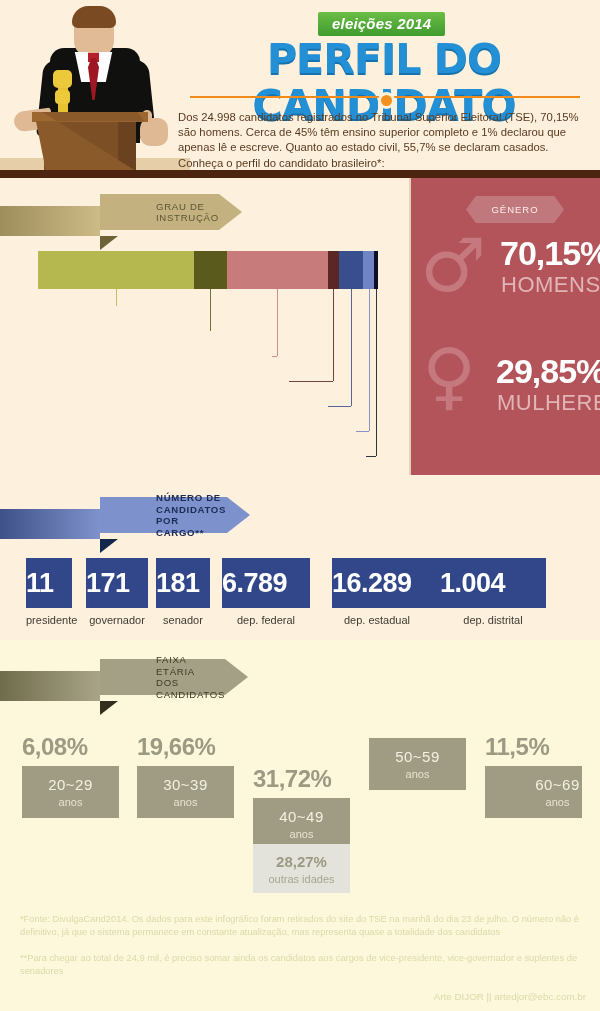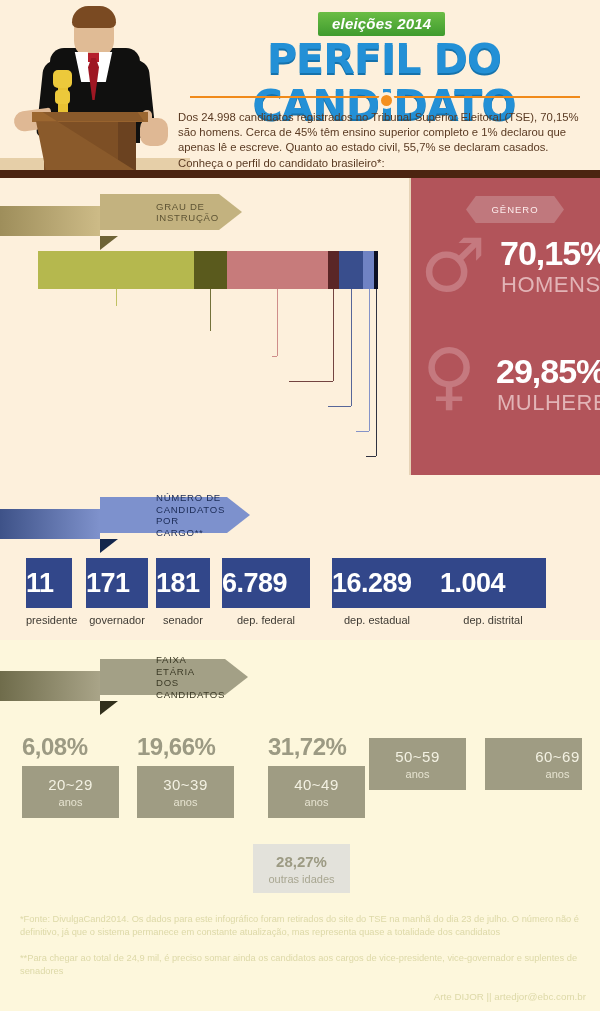--- a/index.html
+++ b/index.html
@@ -78,21 +78,21 @@
   .ribbon-edu{left:0;top:190px;width:210px;}
   .ribbon-edu .rb-tail{background:linear-gradient(90deg,#9e8e5b,#cdbb87);}
   .ribbon-edu .rb-fold{left:100px;top:46px;background:#6e6336;clip-path:polygon(0 0,100% 0,0 100%);}
   .ribbon-edu .rb-main{left:100px;top:4px;}
   .ribbon-edu .rb-body{background:#c3b27f;color:#5e5434;}
   .ribbon-edu .rb-arrow{border-left:23px solid #c3b27f;}
 
   .ribbon-num{left:0;top:493px;width:250px;}
   .ribbon-num .rb-tail{background:linear-gradient(90deg,#3e5288,#7f92cc);}
   .ribbon-num .rb-fold{left:100px;top:46px;background:#13264c;clip-path:polygon(0 0,100% 0,0 100%);}
-  .ribbon-num .rb-main{left:100px;top:4px;}
+  .ribbon-num .rb-main{left:100px;top:4px;font-weight:bold;}
   .ribbon-num .rb-body{background:#7d91cd;color:#1b2b55;}
   .ribbon-num .rb-arrow{border-left:23px solid #7d91cd;}
 
   .ribbon-age{left:0;top:655px;width:200px;}
   .ribbon-age .rb-tail{background:linear-gradient(90deg,#6f6c4b,#a9a488);}
   .ribbon-age .rb-fold{left:100px;top:46px;background:#32301c;clip-path:polygon(0 0,100% 0,0 100%);}
   .ribbon-age .rb-main{left:100px;top:4px;}
   .ribbon-age .rb-body{background:#a3a086;color:#3c3a26;}
   .ribbon-age .rb-arrow{border-left:23px solid #a3a086;}
 
@@ -302,34 +302,35 @@
           <div class="anos">anos</div>
         </div>
       </div>
       <div class="agecol" style="left: 137px; width: 97px;">
         <div class="agepct">19,66%</div>
         <div class="agebox" style="background: rgb(159, 156, 131);">
           <div class="rng">30~39</div>
           <div class="anos">anos</div>
         </div>
       </div>
-      <div class="agecol" style="left: 268px; width: 97px;">
+      <div class="agecol" style="left: 253px; width: 97px; margin-top: 32px;">
         <div class="agepct">31,72%</div>
         <div class="agebox" style="background: rgb(159, 156, 131);">
           <div class="rng">40~49</div>
           <div class="anos">anos</div>
         </div>
       </div>
       <div class="agecol" style="left: 369px; width: 97px;">
         <div class="agebox" style="background: rgb(159, 156, 131);">
           <div class="rng">50~59</div>
           <div class="anos">anos</div>
         </div>
       </div>
       <div class="agecol" style="left: 485px; width: 97px;">
+        <div class="agepct">11,5%</div>
         <div class="agebox" style="background: rgb(159, 156, 131); padding-left: 48px;">
           <div class="rng">60~69</div>
           <div class="anos">anos</div>
         </div>
       </div>
     </div>
   <div class="otherbox">
     <div class="opct">28,27%</div>
     <div class="olbl">outras idades</div>
   </div>

